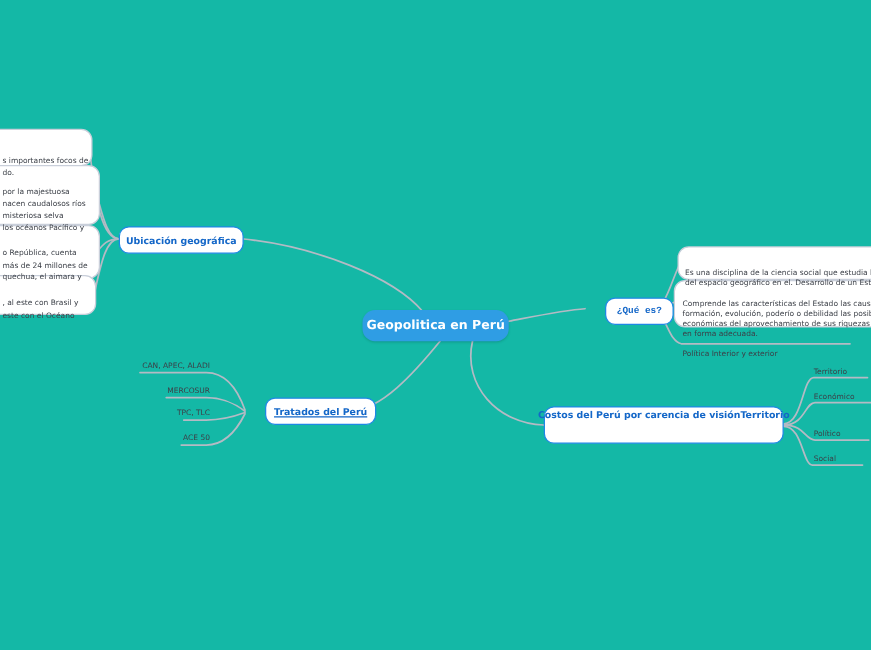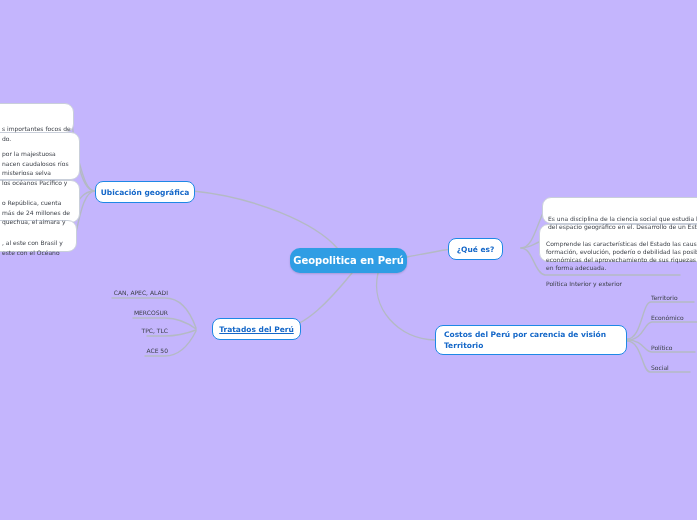--- a/index.html
+++ b/index.html
@@ -1,32 +1,32 @@
 <!DOCTYPE html>
 <html><head>
 <meta charset="utf-8">
 <style>
   html,body{margin:0;padding:0;}
   body{font-family:"DejaVu Sans", sans-serif;}
   #canvas{
     position:relative;width:697px;height:520px;overflow:hidden;
-    background:#c4b5fd;
+    background:#14b8a6;
   }
   #wires{position:absolute;left:0;top:0;width:697px;height:520px;}
   .central{
     position:absolute;display:flex;align-items:center;justify-content:center;
     background:#2f9de4;color:#fff;font-weight:bold;font-size:10px;
     border-radius:10px;white-space:nowrap;box-shadow:0 1px 2px rgba(0,0,0,.15);
   }
   .topic{
     position:absolute;display:flex;align-items:center;justify-content:center;
     background:#ffffff;border:1.5px solid #1e88e5;border-radius:8px;
     color:#1467c8;font-weight:bold;font-size:7.5px;white-space:nowrap;
   }
-  .topic.multiline{flex-direction:column;align-items:flex-start;justify-content:center;padding:0 8px;}
+  .topic.multiline{flex-direction:row;align-items:flex-start;justify-content:center;padding:0 8px;}
   .topic.multiline span{line-height:11px;}
   .parabox{
     position:absolute;background:#ffffff;border:1px solid #c9cfda;border-radius:9px;
   }
   .paratext{
     position:absolute;color:#3c4048;font-size:6px;white-space:pre;
   }
   .paratext span{display:block;}
   .lh-left span{line-height:9.5px;}
   .lh-right span{line-height:8px;}
@@ -102,21 +102,21 @@
   <div class="leaf r" style="left:100px;width:68px;top:309px;">MERCOSUR</div>
   <div class="leaf r" style="left:100px;width:68px;top:327px;">TPC, TLC</div>
   <div class="leaf r" style="left:100px;width:68px;top:347px;">ACE 50</div>
 
   <div class="leaf" style="left:651px;top:294px;">Territorio</div>
   <div class="leaf" style="left:651px;top:314px;">Económico</div>
   <div class="leaf" style="left:651px;top:344px;">Político</div>
   <div class="leaf" style="left:651px;top:364px;">Social</div>
 
   <div class="topic" style="left:95px;top:181px;width:98px;height:20px;">Ubicación geográfica</div>
-  <div class="topic" style="left:448px;top:238px;width:53px;height:20px;">¿Qué es?</div>
+  <div class="topic" style="left:484px;top:238px;width:53px;height:20px;font-family:Liberation Mono, monospace;">¿Qué es?</div>
   <div class="topic" style="left:212px;top:318px;width:87px;height:20px;text-decoration:underline;">Tratados del Perú</div>
   <div class="topic multiline" style="left:435px;top:325px;width:174px;height:28px;">
     <span>Costos del Perú por carencia de visión</span>
     <span>Territorio</span>
   </div>
 
   <div class="central" style="left:290px;top:248px;width:117px;height:25px;">Geopolitica en Perú</div>
 
 </div>
 

